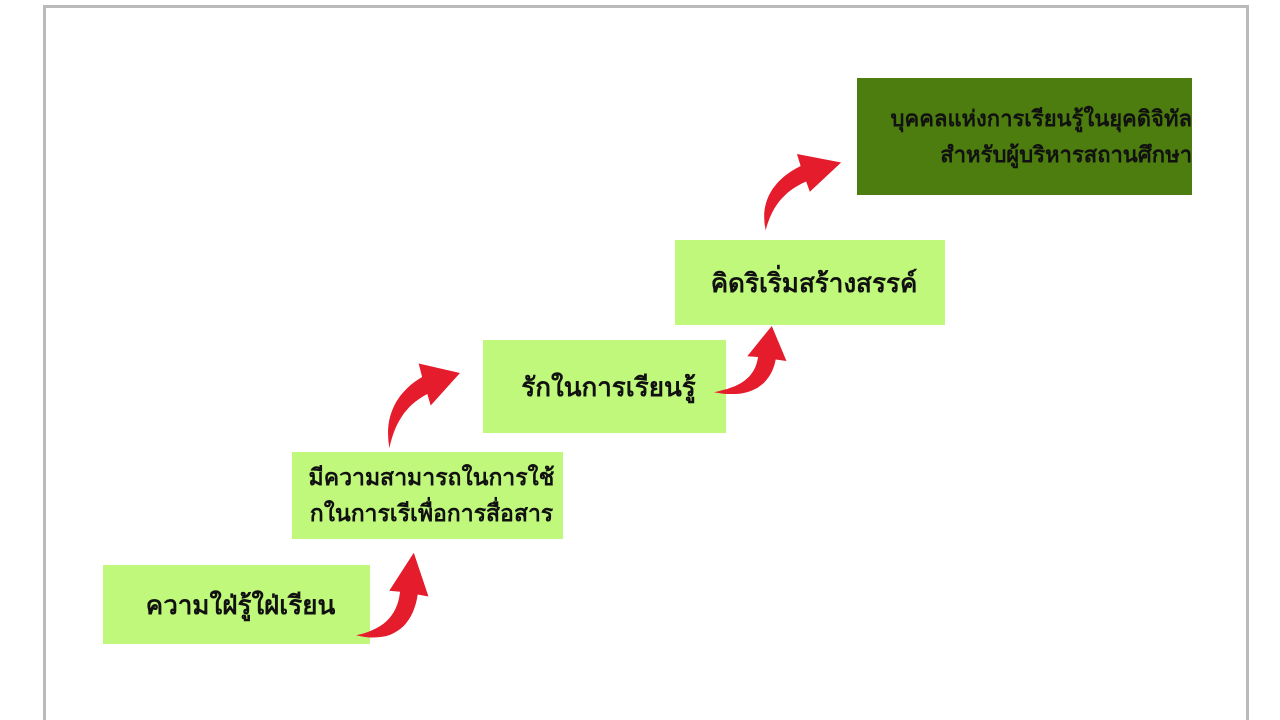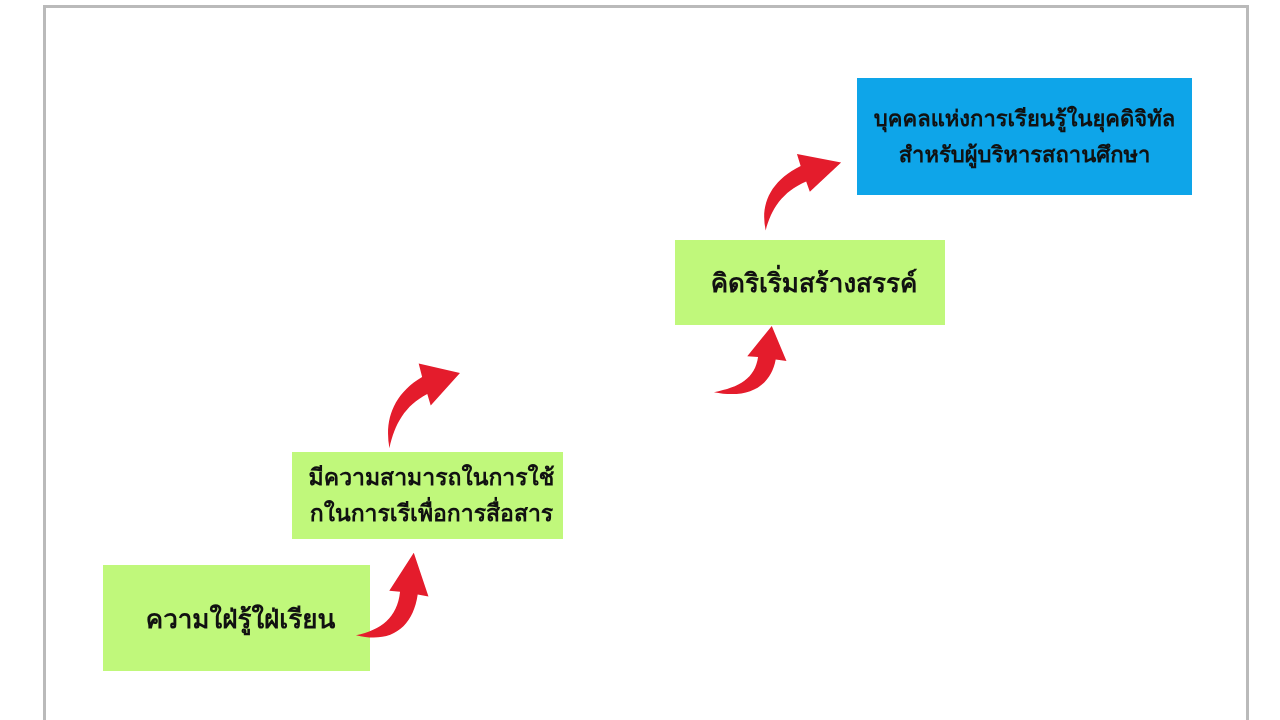--- a/index.html
+++ b/index.html
@@ -31,22 +31,22 @@
     position: absolute;
     display: flex;
     flex-direction: column;
     align-items: center;
     justify-content: center;
     text-align: center;
     font-weight: 700;
     color: #111111;
   }
   .step { background: #c0f87b; padding-left: 8px; }
-  .goal { background: #0ea5e9; }
-  #step1 { left: 103px; top: 565px; width: 259px; height: 106px; font-size: 26px; }
+  .goal { background: #4d7c0f; text-align: right; }
+  #step1 { left: 103px; top: 565px; width: 259px; height: 79px; font-size: 26px; }
   #step2 { left: 292px; top: 452px; width: 263px; height: 87px; font-size: 23px; line-height: 1.55; }
   #step3 { left: 483px; top: 340px; width: 235px; height: 93px; font-size: 26px; }
   #step4 { left: 675px; top: 240px; width: 262px; height: 85px; font-size: 26px; }
   #goal  { left: 857px; top: 78px;  width: 335px; height: 117px; font-size: 22px; line-height: 1.6; }
   .box .line { width: 100%; }
   .arrow { position: absolute; }
   #arrowA { left: 354px; top: 548px; width: 98px; height: 97px; }
   #arrowB { left: 386px; top: 356px; width: 86px; height: 95px; }
   #arrowC { left: 712px; top: 322px; width: 98px; height: 78px; }
   #arrowD { left: 762px; top: 147px; width: 92px; height: 86px; }
@@ -68,20 +68,23 @@
 
   <div class="box step" id="step2">
     <div class="line">มีความสามารถในการใช้</div>
     <div class="line">กในการเรีเพื่อการสื่อสาร</div>
   </div>
 
   <svg class="arrow" id="arrowB" viewBox="0 0 100 100" preserveAspectRatio="none">
     <path d="M 4 97 C -2 68, 8 40, 42 22 L 38 8 L 86 18 L 52 52 L 48 40 C 22 52, 10 72, 4 97 Z" fill="#e41c2c"></path>
   </svg>
 
+  <div class="box step" id="step3">
+    <div class="line">รักในการเรียนรู้</div>
+  </div>
 
   <svg class="arrow" id="arrowC" viewBox="0 0 100 100" preserveAspectRatio="none">
     <path d="M 2 90 C 38 99, 60 82, 65 48 L 76 50 L 61 5 L 36 44 L 47 45 C 44 72, 28 84, 2 90 Z" fill="#e41c2c"></path>
   </svg>
 
   <div class="box step" id="step4">
     <div class="line">คิดริเริ่มสร้างสรรค์</div>
   </div>
 
   <svg class="arrow" id="arrowD" viewBox="0 0 100 100" preserveAspectRatio="none">

